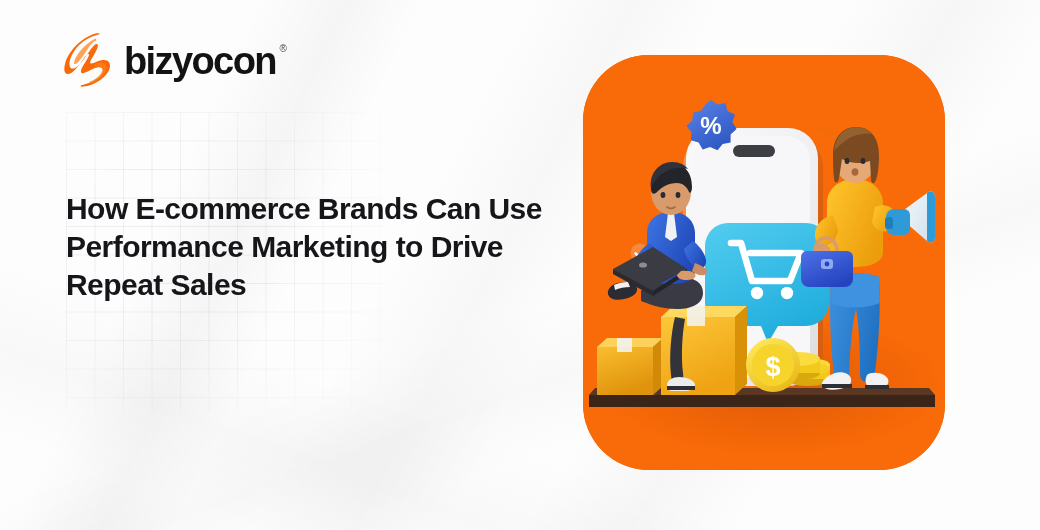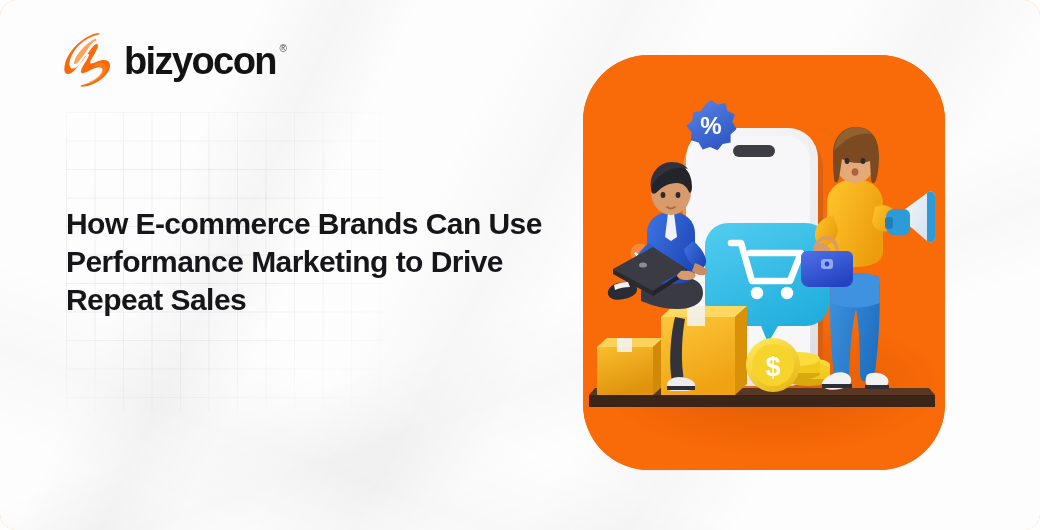--- a/index.html
+++ b/index.html
@@ -12,21 +12,20 @@
     background: #ffffff;
     font-family: "Liberation Sans", sans-serif;
   }
 
   .banner {
     position: relative;
     width: 1040px;
     height: 530px;
     background: #fdba74;
     overflow: hidden;
-    border-radius: 16px;
   }
 
   
   .bg-streaks {
     position: absolute;
     inset: 0;
     background:
       linear-gradient(115deg, rgba(0,0,0,0) 20%, rgba(0,0,0,0.030) 27%, rgba(0,0,0,0) 33%),
       linear-gradient(118deg, rgba(0,0,0,0) 40%, rgba(0,0,0,0.022) 48%, rgba(0,0,0,0) 55%),
       linear-gradient(122deg, rgba(0,0,0,0) 62%, rgba(0,0,0,0.028) 70%, rgba(0,0,0,0) 78%),
@@ -78,21 +77,21 @@
     font-size: 10px;
     font-weight: normal;
     letter-spacing: 0;
     color: #4a4a4a;
   }
 
   
   .headline {
     position: absolute;
     left: 66px;
-    top: 205px;
+    top: 190px;
     width: 500px;
     font-size: 30px;
     font-weight: bold;
     line-height: 1.26;
     letter-spacing: -0.55px;
     color: #16161a;
   }
 
   
   .illustration {

